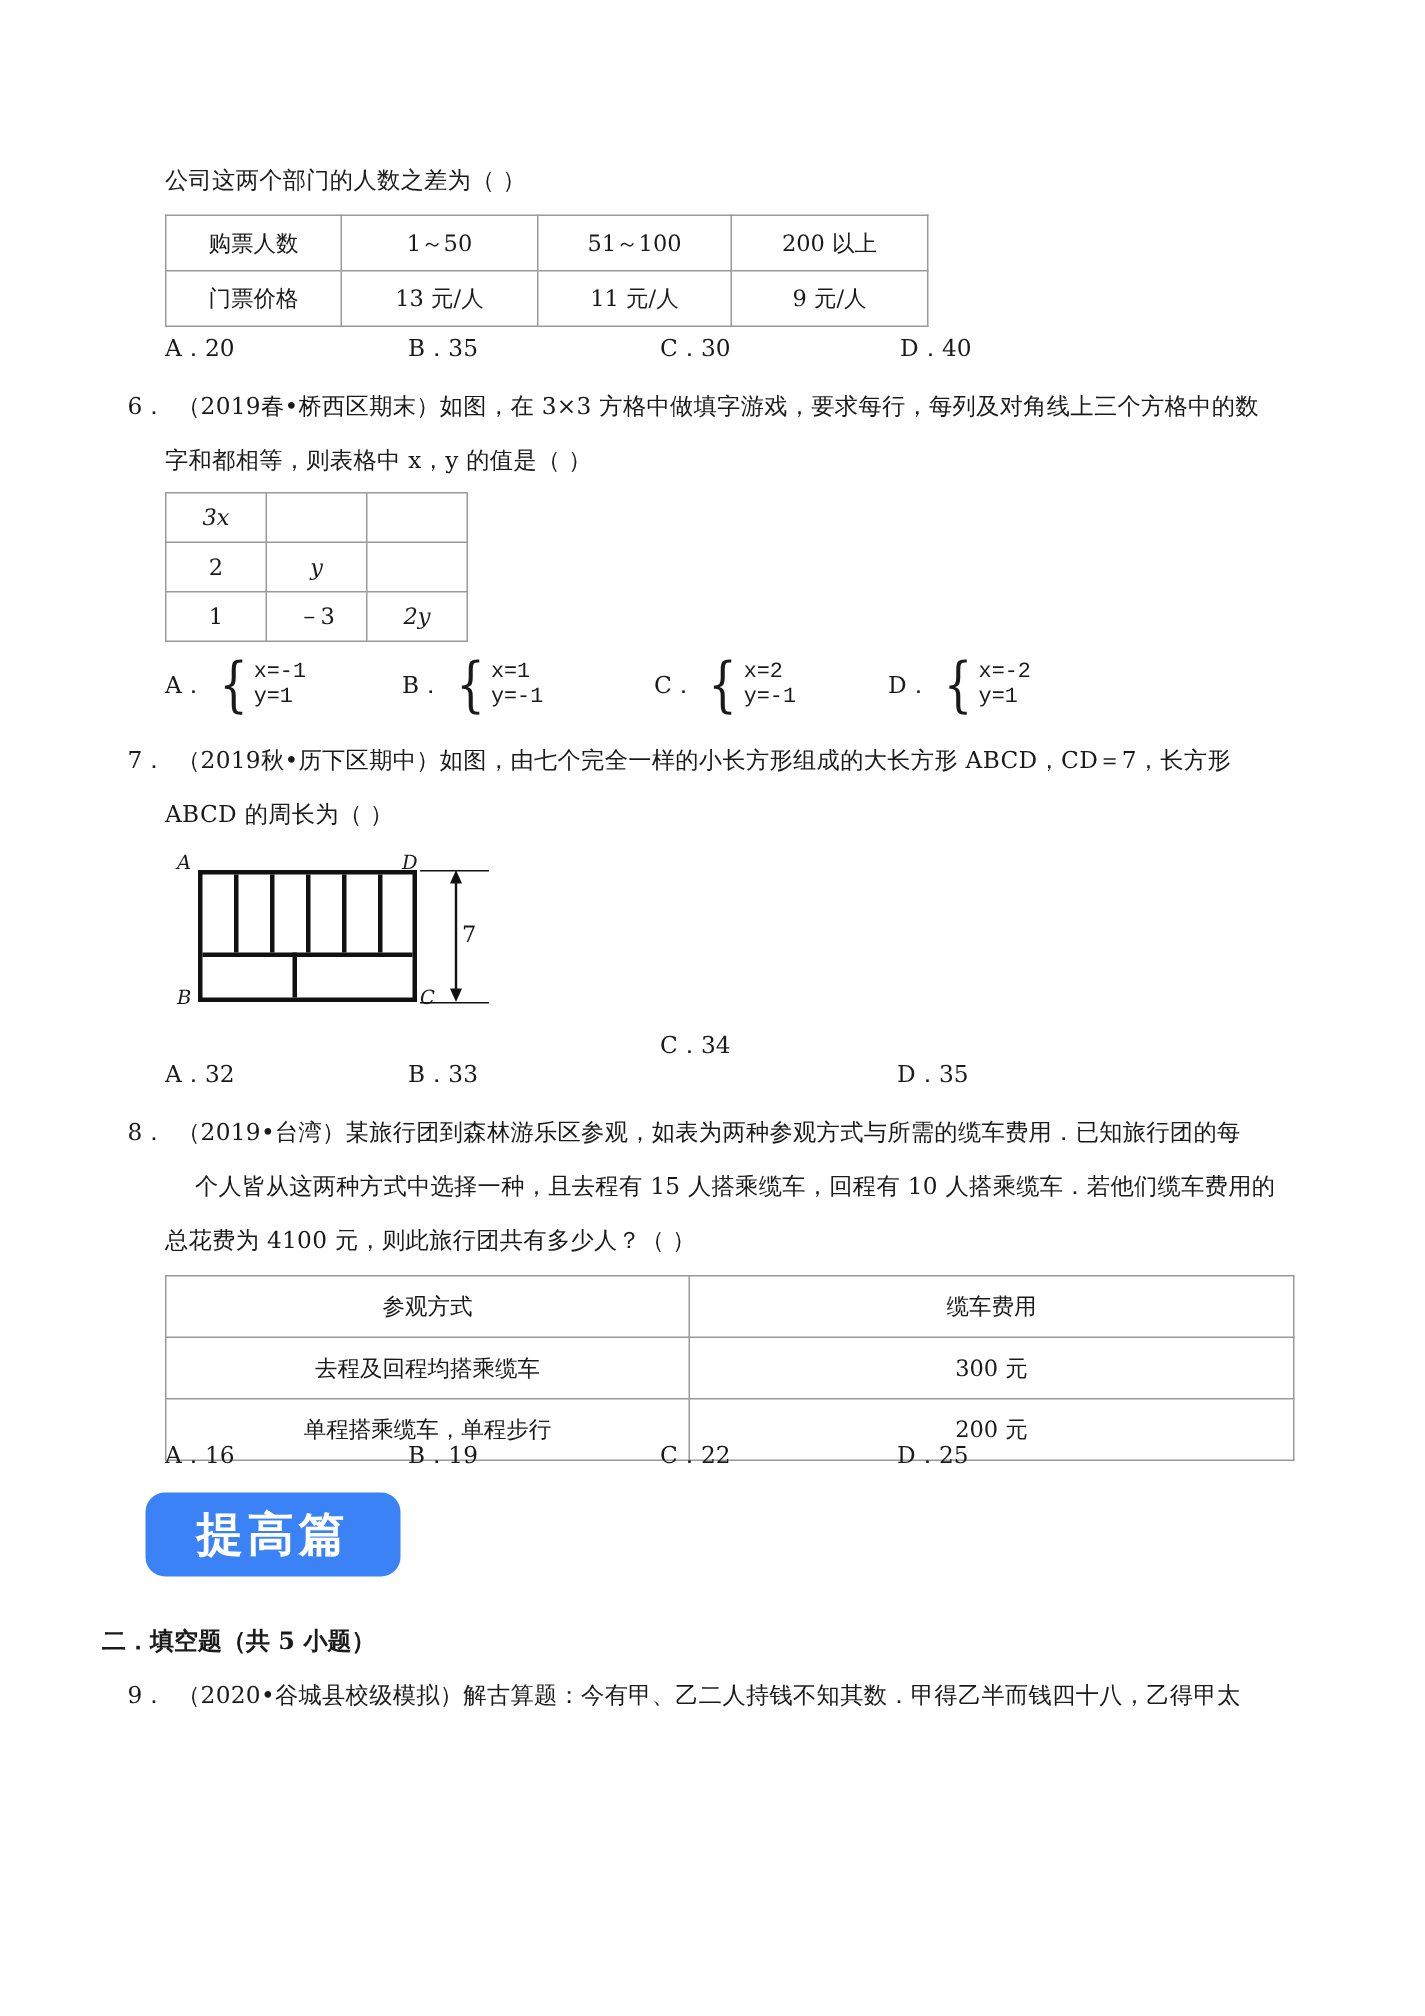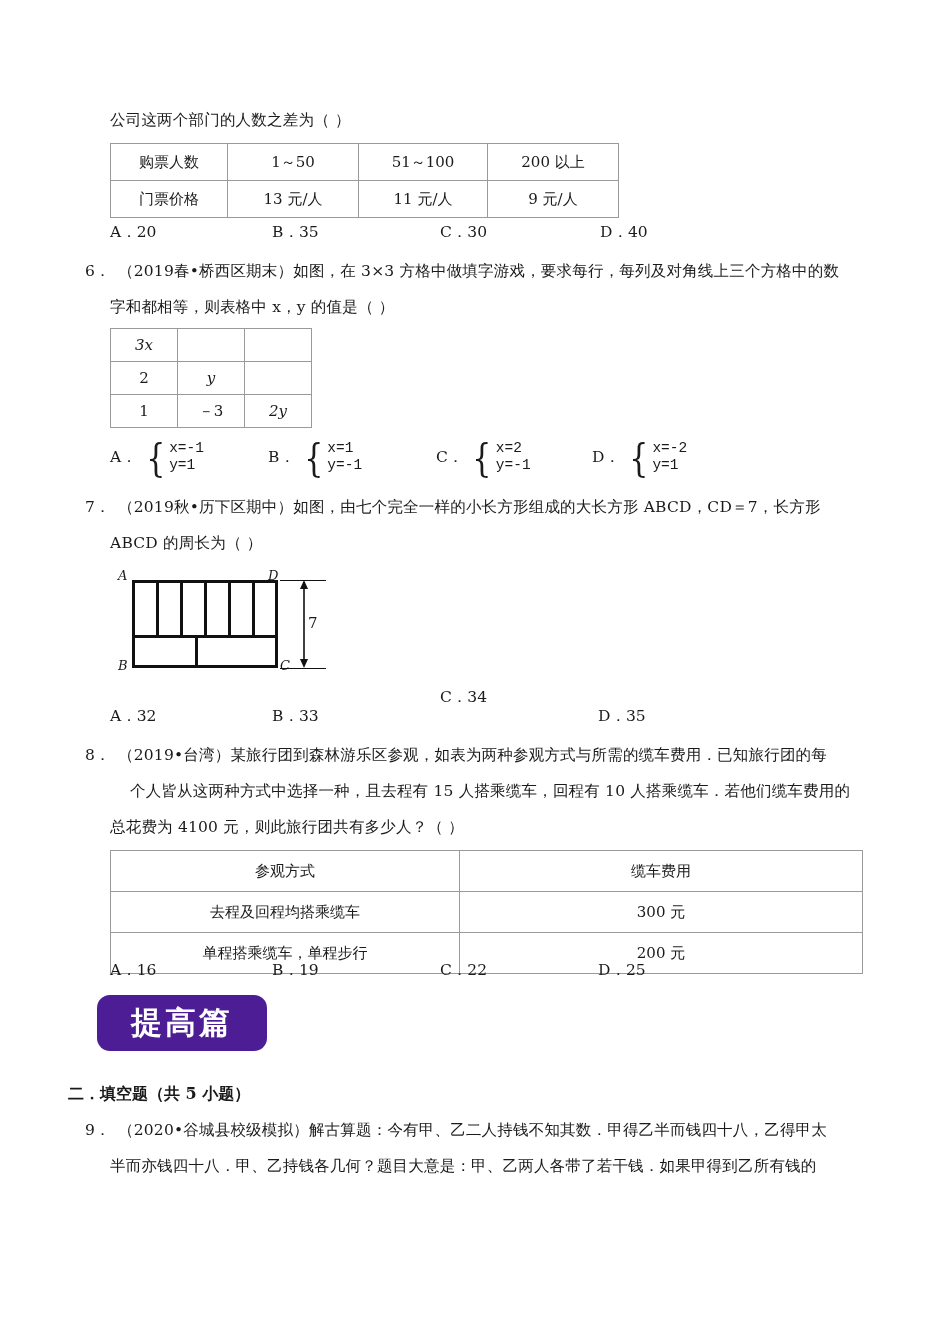--- a/index.html
+++ b/index.html
@@ -173,21 +173,21 @@
     top: 10px;
   }
 
   
   #banner {
     position: absolute;
     left: 97px;
     top: 995px;
     width: 170px;
     height: 56px;
-    background: #4c1d95;
+    background: #3b82f6;
     border-radius: 13px;
     display: flex;
     align-items: center;
     justify-content: center;
   }
   #banner .btxt {
     color: #ffffff;
     font-size: 31px;
     font-weight: bold;
     letter-spacing: 3px;
@@ -356,15 +356,14 @@
   <div class="opt" style="left:598px; top:960px;">D．25</div>
 
   <div id="banner">
     <span class="btxt">提高篇</span>
   </div>
 
   <div id="sec-heading">二．填空题（共 5 小题）</div>
 
   <div class="qnum" style="left:85px; top:1120px;">9．</div>
   <div class="line" style="left:118px; top:1120px;">（2020•谷城县校级模拟）解古算题：今有甲、乙二人持钱不知其数．甲得乙半而钱四十八，乙得甲太</div>
-  <div class="line" style="left:110px; top:1156px;">半而亦钱四十八．甲、乙持钱各几何？题目大意是：甲、乙两人各带了若干钱．如果甲得到乙所有钱的</div>
 
 </div>
 
 </body></html>

